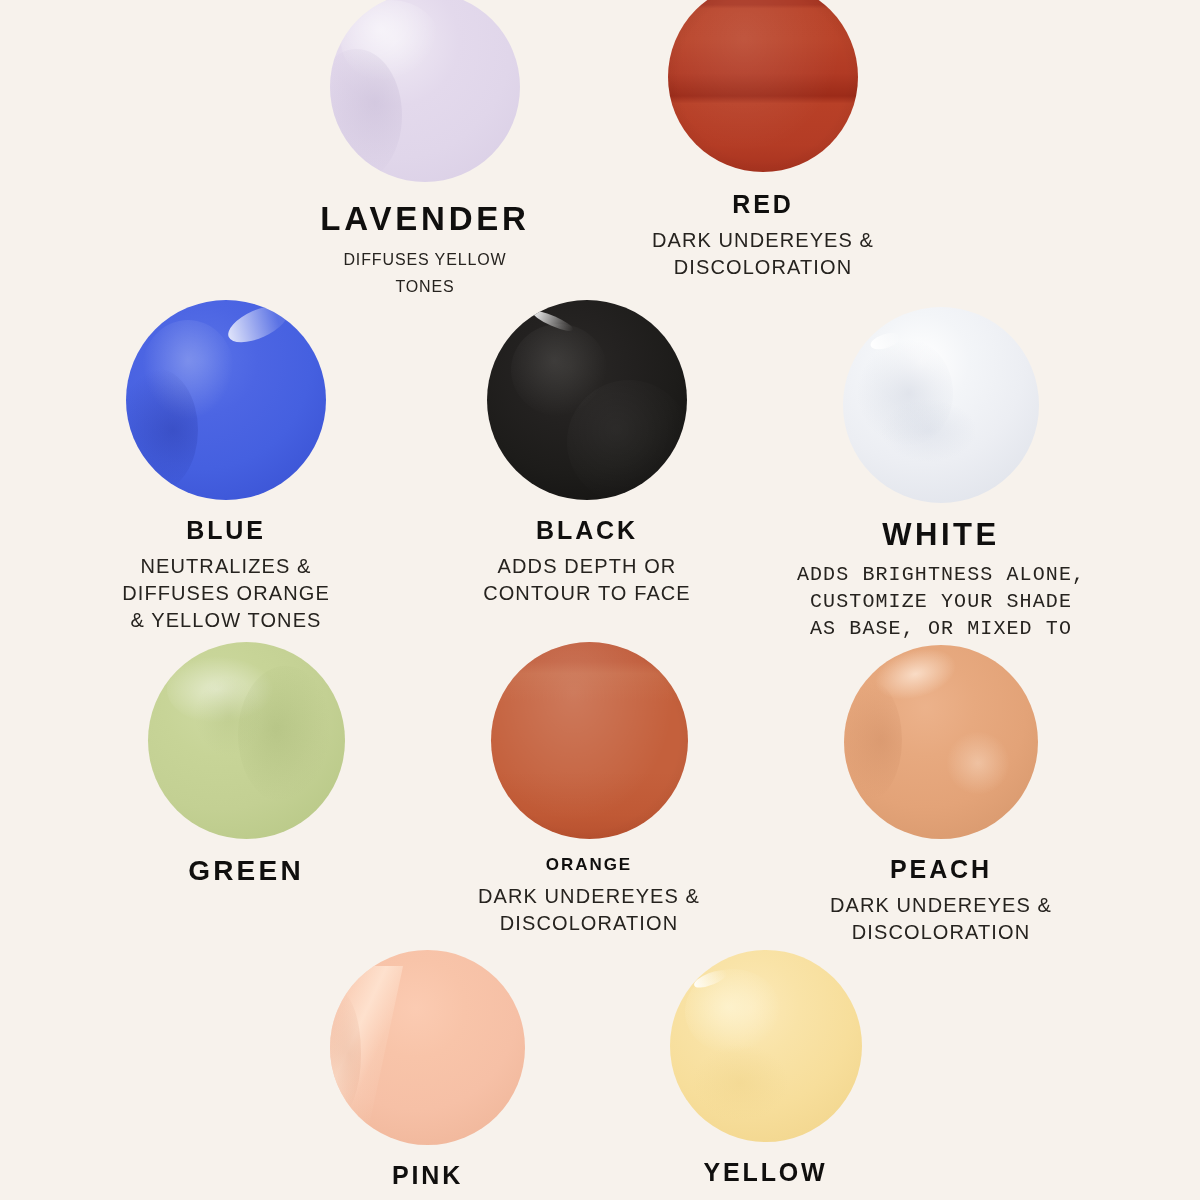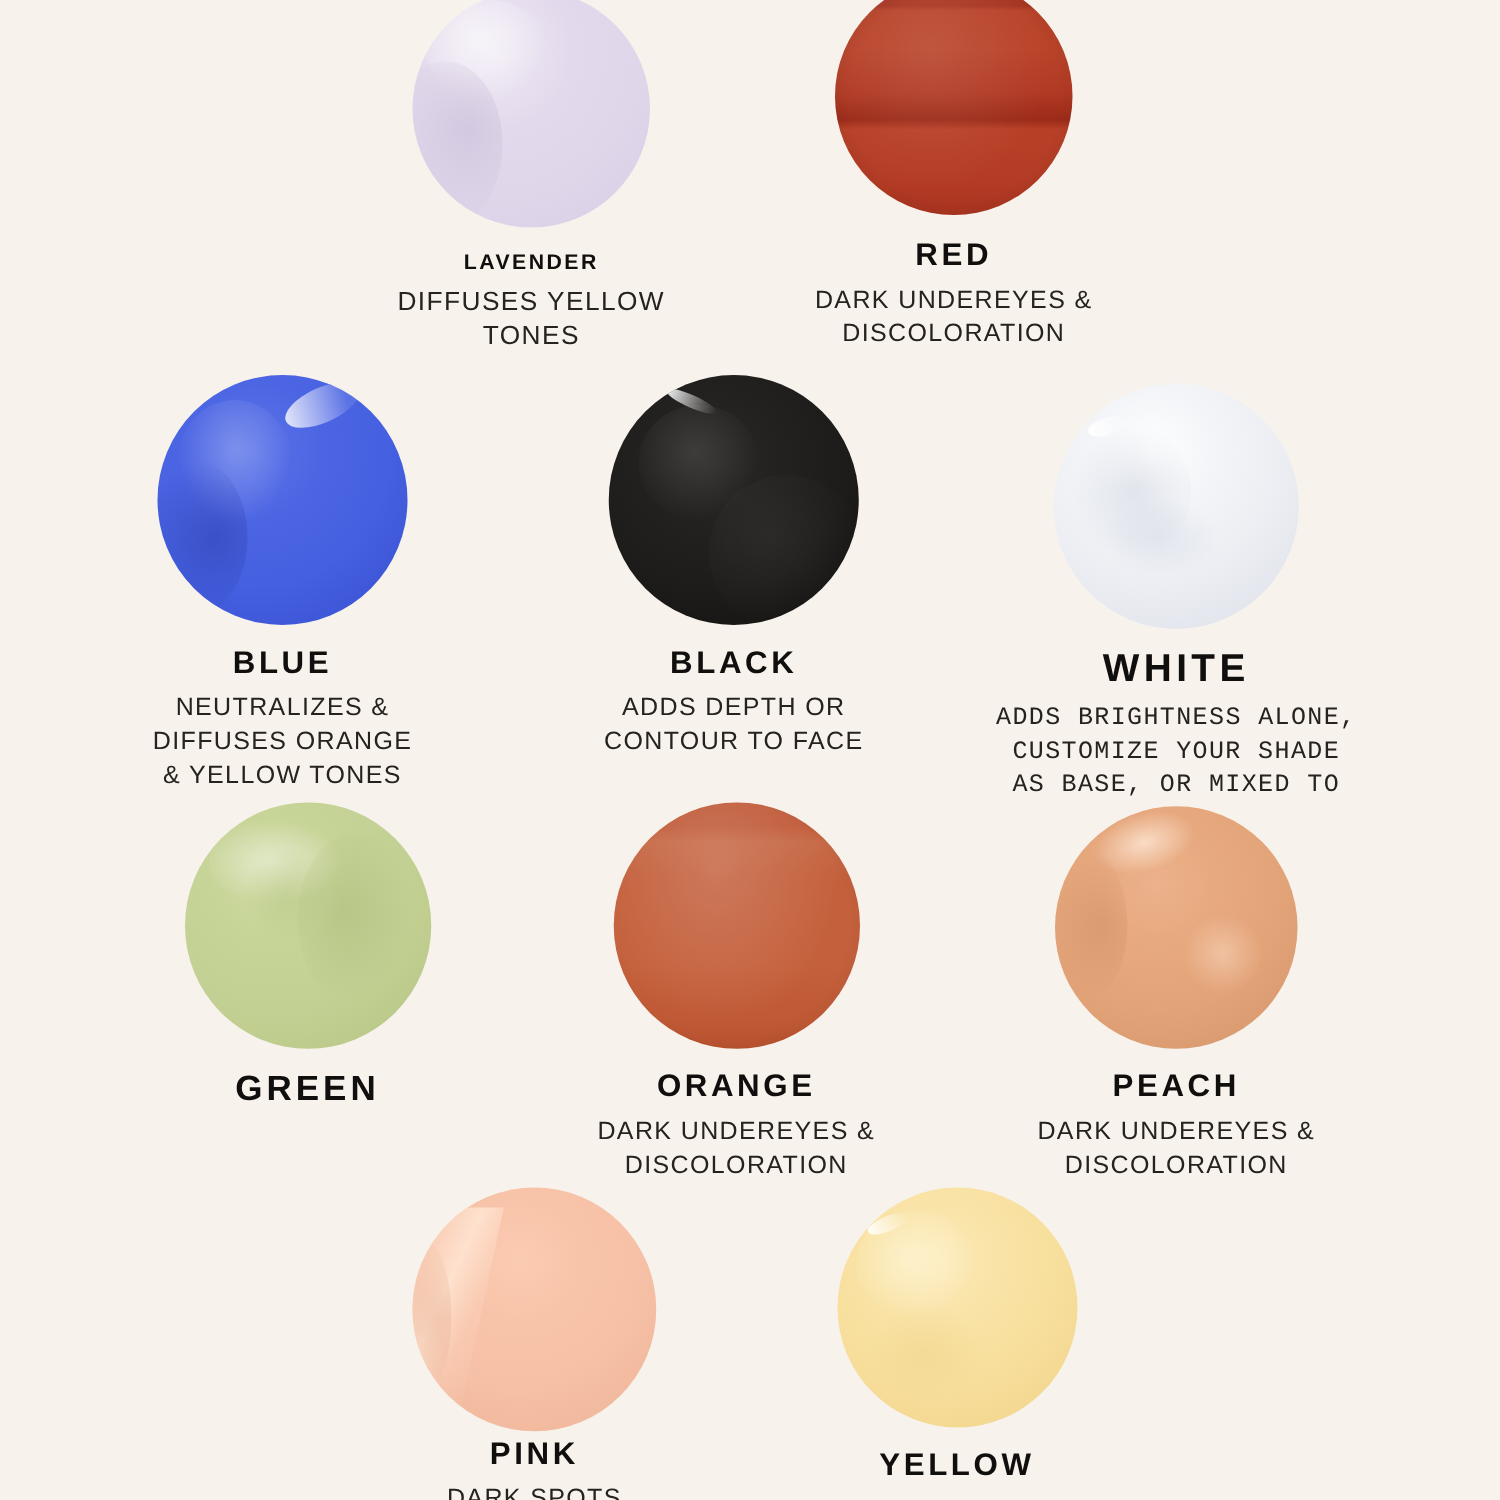--- a/index.html
+++ b/index.html
@@ -60,22 +60,22 @@
 <div id="guide">
 
   <div class="swatch-card" style="left:330px; top:-8px; width:190px;">
     <div class="swatch-blob" style="width:190px; height:190px;
                 background: radial-gradient(circle at 34% 26%, #efe9f4 0%, #e3d9ec 34%, #e0d6ea 62%, #d8cde4 100%);">
       <div class="sheen" style="left:6%; top:4%; width:52%; height:44%; border-radius:50%;
                   background: radial-gradient(ellipse at 40% 35%, rgba(255,255,255,.55), rgba(255,255,255,0) 68%);"></div>
       <div class="sheen" style="left:-10%; top:30%; width:48%; height:70%; border-radius:50%;
                   background: radial-gradient(ellipse at 70% 40%, rgba(196,184,212,.5), rgba(196,184,212,0) 70%);"></div>
     </div>
-    <div class="swatch-name" style="font-size:17px; margin-top:18px;">LAVENDER</div>
-    <div class="swatch-desc" style="font-size:21px; line-height:27px; margin-top:8px;">
+    <div class="swatch-name" style="font-size:33px; margin-top:18px;">LAVENDER</div>
+    <div class="swatch-desc" style="font-size:16px; line-height:27px; margin-top:8px;">
       <span>DIFFUSES YELLOW</span>
       <span>TONES</span>
     </div>
   </div>
 
   <div class="swatch-card" style="left:668px; top:-18px; width:190px;">
     <div class="swatch-blob" style="width:190px; height:190px;
                 background: linear-gradient(180deg, #a83420 0%, #a83420 12%, #b84228 14%, #b94329 30%, #b13a24 48%, #a3301c 56%, #9c2b19 60%, #b84027 64%, #b43c25 86%, #a8331f 100%);">
       <div class="sheen" style="left:0; top:0; width:100%; height:100%; border-radius:50%;
                   background: radial-gradient(ellipse at 40% 30%, rgba(255,255,255,.10), rgba(255,255,255,0) 60%);"></div>
@@ -159,21 +159,21 @@
   </div>
 
   <div class="swatch-card" style="left:489px; top:642px; width:200px;">
     <div class="swatch-blob" style="width:197px; height:197px;
                 background: linear-gradient(180deg, #bf5836 0%, #c05a38 10%, #c66743 16%, #c4603c 30%, #c4603c 66%, #c05935 88%, #b8512f 100%);">
       <div class="sheen" style="left:0; top:0; width:100%; height:100%; border-radius:50%;
                   background: radial-gradient(ellipse at 42% 26%, rgba(255,255,255,.16), rgba(255,255,255,0) 62%);"></div>
       <div class="sheen" style="left:0; top:0; width:100%; height:100%; border-radius:50%;
                   background: radial-gradient(circle at 48% 48%, rgba(0,0,0,0) 64%, rgba(0,0,0,.12) 100%);"></div>
     </div>
-    <div class="swatch-name" style="font-size:25px; margin-top:16px;">ORANGE</div>
+    <div class="swatch-name" style="font-size:17px; margin-top:16px;">ORANGE</div>
     <div class="swatch-desc" style="font-size:20px; line-height:27px; margin-top:8px;">
       <span>DARK UNDEREYES &amp;</span>
       <span>DISCOLORATION</span>
     </div>
   </div>
 
   <div class="swatch-card" style="left:841px; top:645px; width:200px;">
     <div class="swatch-blob" style="width:194px; height:194px;
                 background: radial-gradient(circle at 42% 32%, #ecb28b 0%, #e7a97f 28%, #e3a378 58%, #d99a6f 84%, #cf8e63 100%);">
       <div class="sheen" style="left:14%; top:2%; width:46%; height:26%; border-radius:50%;
@@ -193,21 +193,21 @@
 
   <div class="swatch-card" style="left:330px; top:950px; width:195px;">
     <div class="swatch-blob" style="width:195px; height:195px;
                 background: radial-gradient(circle at 44% 30%, #fbcbb2 0%, #f8c4a9 28%, #f6c0a6 58%, #f0b79b 86%, #eaae91 100%);">
       <div class="sheen" style="left:-6%; top:8%; width:34%; height:92%;
                   background: linear-gradient(104deg, rgba(255,230,212,0) 0%, rgba(255,230,212,.85) 45%, rgba(255,230,212,.2) 72%, rgba(255,230,212,0) 100%);
                   transform: skewX(-12deg);"></div>
       <div class="sheen" style="left:-10%; top:20%; width:26%; height:66%; border-radius:50%;
                   background: radial-gradient(ellipse at 75% 50%, rgba(226,166,137,.40), rgba(226,166,137,0) 72%);"></div>
     </div>
-    <div class="swatch-name" style="font-size:25px; margin-top:4px;text-align:center;">PINK</div>
+    <div class="swatch-name" style="font-size:25px; margin-top:16px;text-align:center;">PINK</div>
     <div class="swatch-desc" style="font-size:20px; line-height:27px; margin-top:8px;">
       <span>DARK SPOTS</span>
     </div>
   </div>
 
   <div class="swatch-card" style="left:668px; top:950px; width:195px;">
     <div class="swatch-blob" style="width:192px; height:192px;
                 background: radial-gradient(circle at 42% 30%, #fce9b8 0%, #f9e3a7 28%, #f7de9b 58%, #f2d68e 86%, #ecce80 100%);">
       <div class="sheen" style="left:12%; top:12%; width:18%; height:6%; border-radius:50%;
                   transform: rotate(-22deg);

